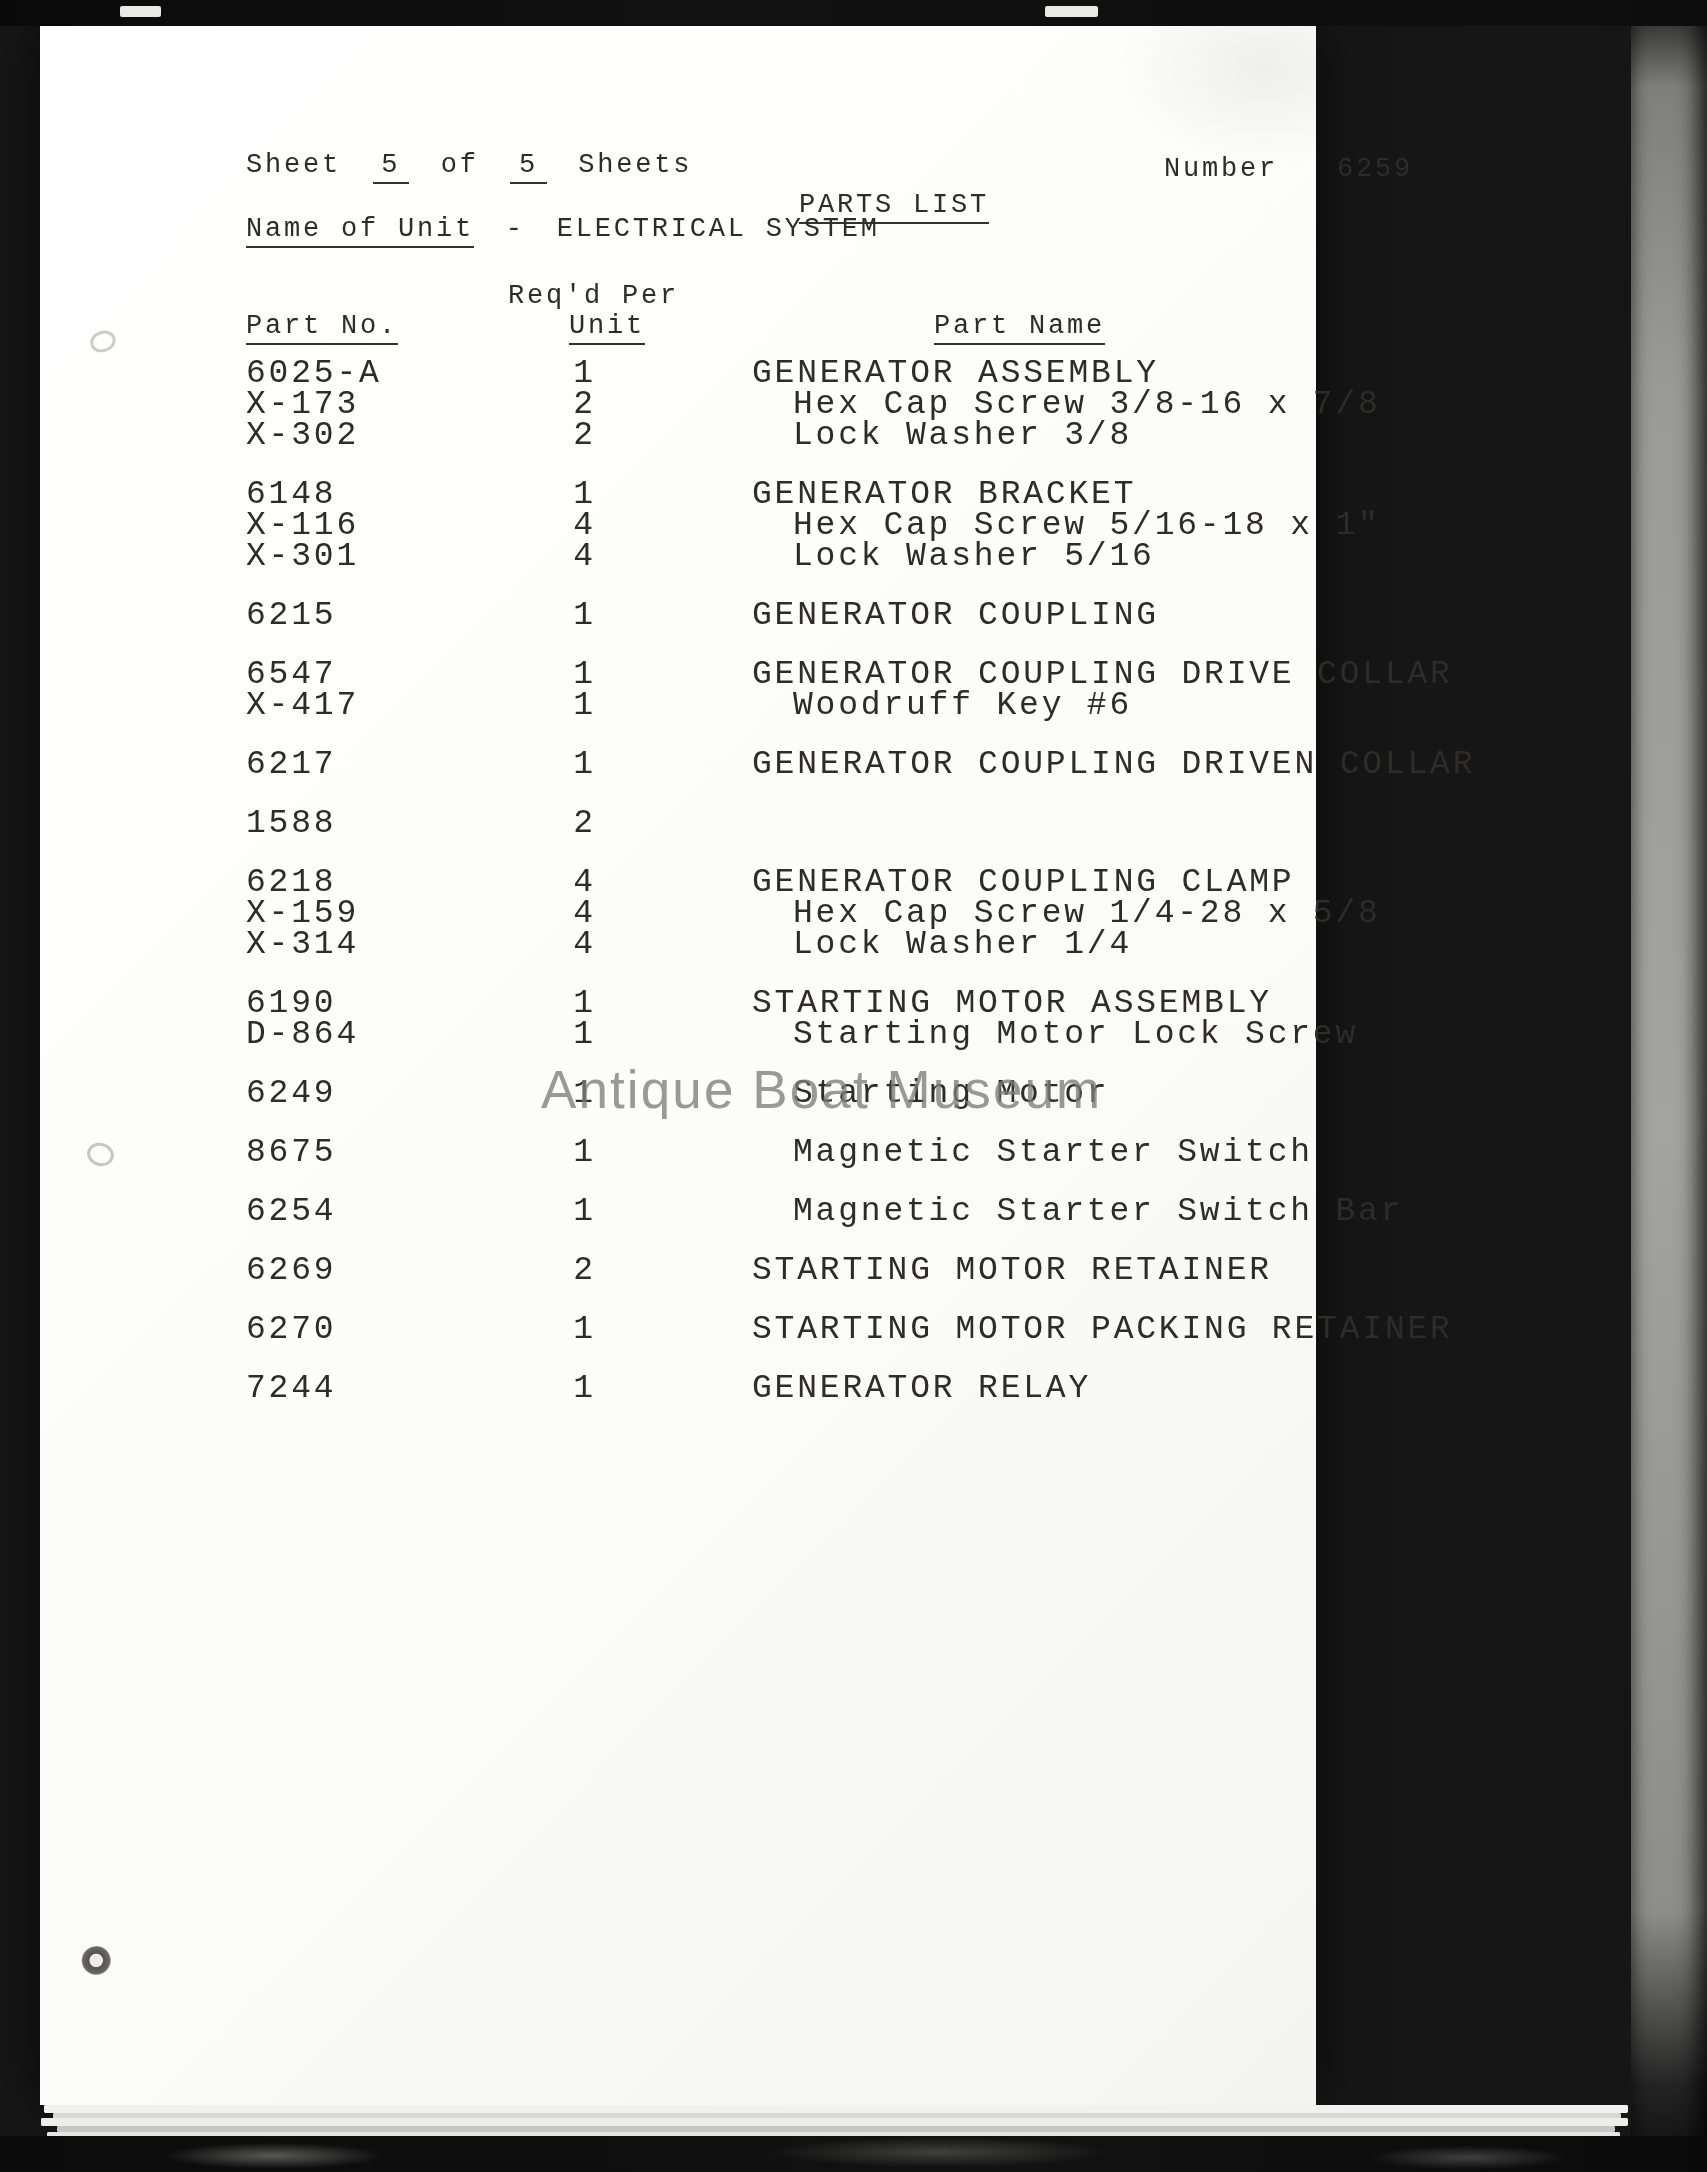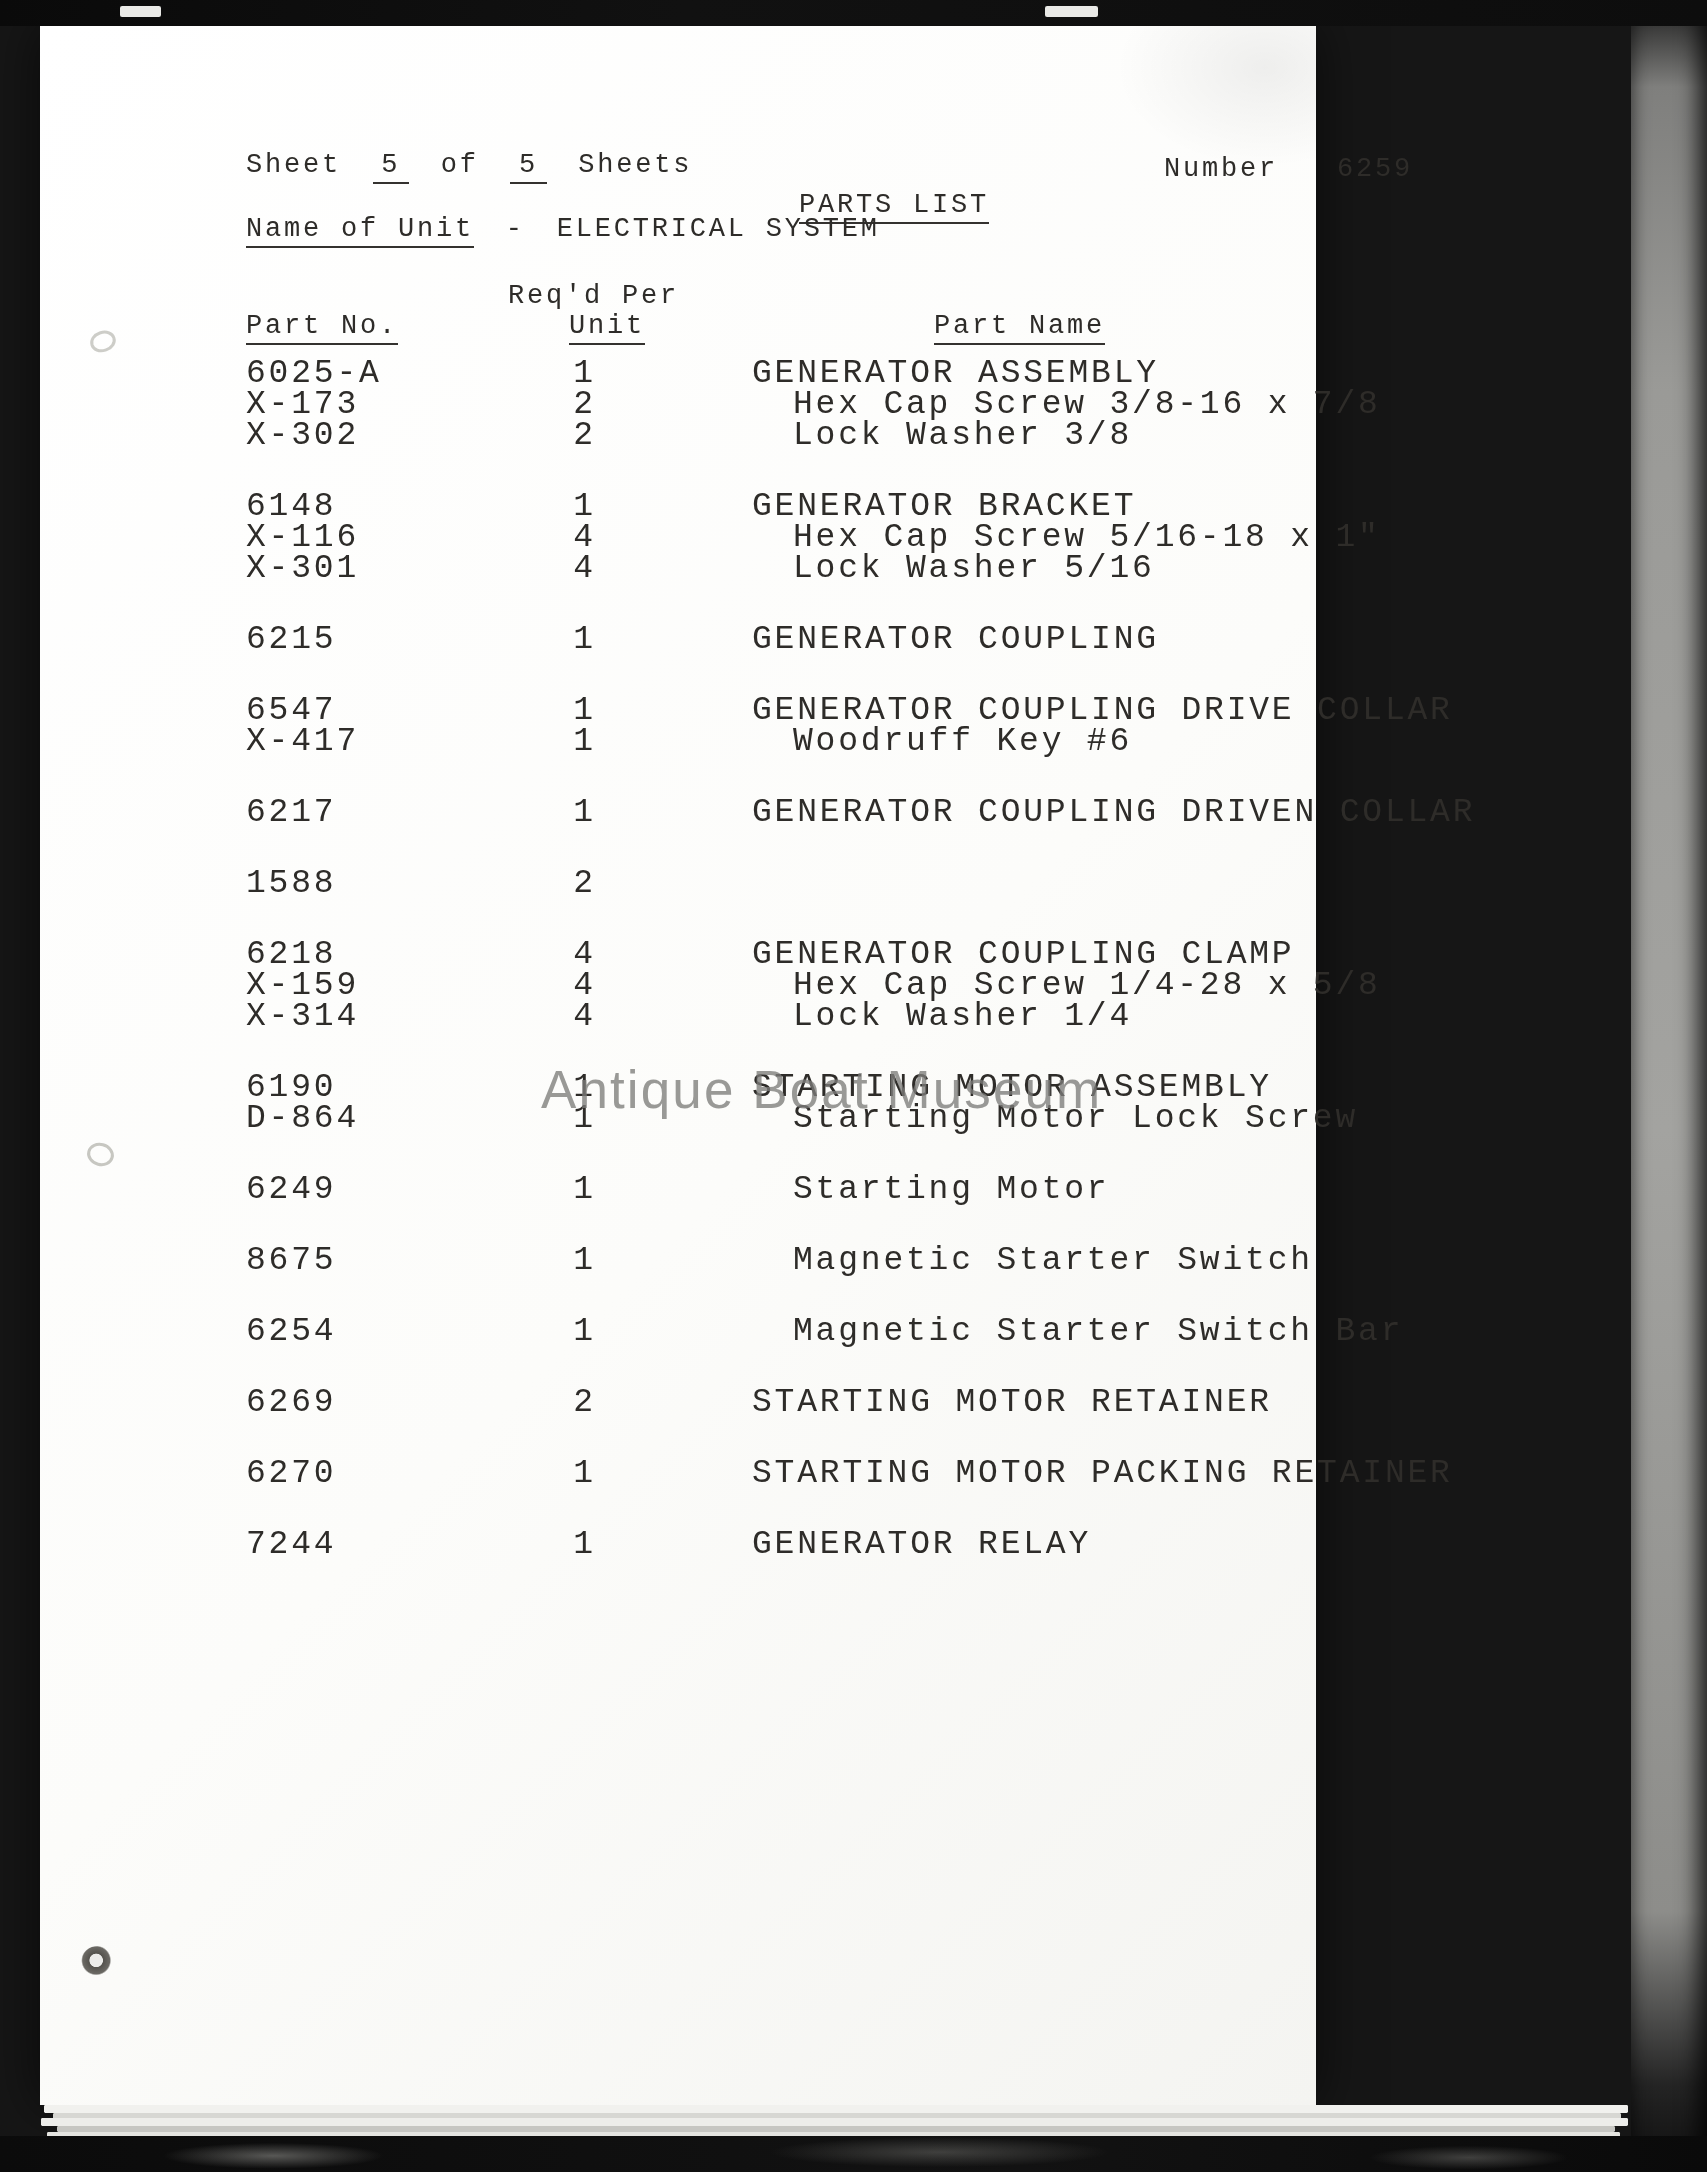--- a/index.html
+++ b/index.html
@@ -66,21 +66,21 @@
   .tw {
     position:absolute; font-size:27px; letter-spacing:2.8px; line-height:31px;
     color:#2e2c29; white-space:nowrap; z-index:2;
   }
   .u { border-bottom:2.1px solid #34322f; padding-bottom:2.1px; }
   .num-u { border-bottom:2.1px solid #34322f; padding:0 8.5px 2.1px 8.5px; }
   .gap-l { margin-left:40px;text-align:center; }
   .gap-s { margin-left:12.8px; }
 
   .parts-table { position:absolute; left:0; top:332px; width:100%; z-index:2; }
-  .group { margin-top:40px; }
+  .group { margin-top:28px; }
   .group:first-child { margin-top:0; }
   .row { position:relative; height:31px; font-size:33px; letter-spacing:2.8px; line-height:31px; color:#2e2c29; white-space:nowrap; }
   .c-part { position:absolute; left:206px; }
   .c-qty  { position:absolute; left:498px; width:93px; text-align:center; }
   .c-name { position:absolute; left:712px; }
   .c-name.indent { left:753px; }
 
   .watermark {
     position:absolute; left:501px; top:1033px;
     font-family:"Liberation Sans", sans-serif;

